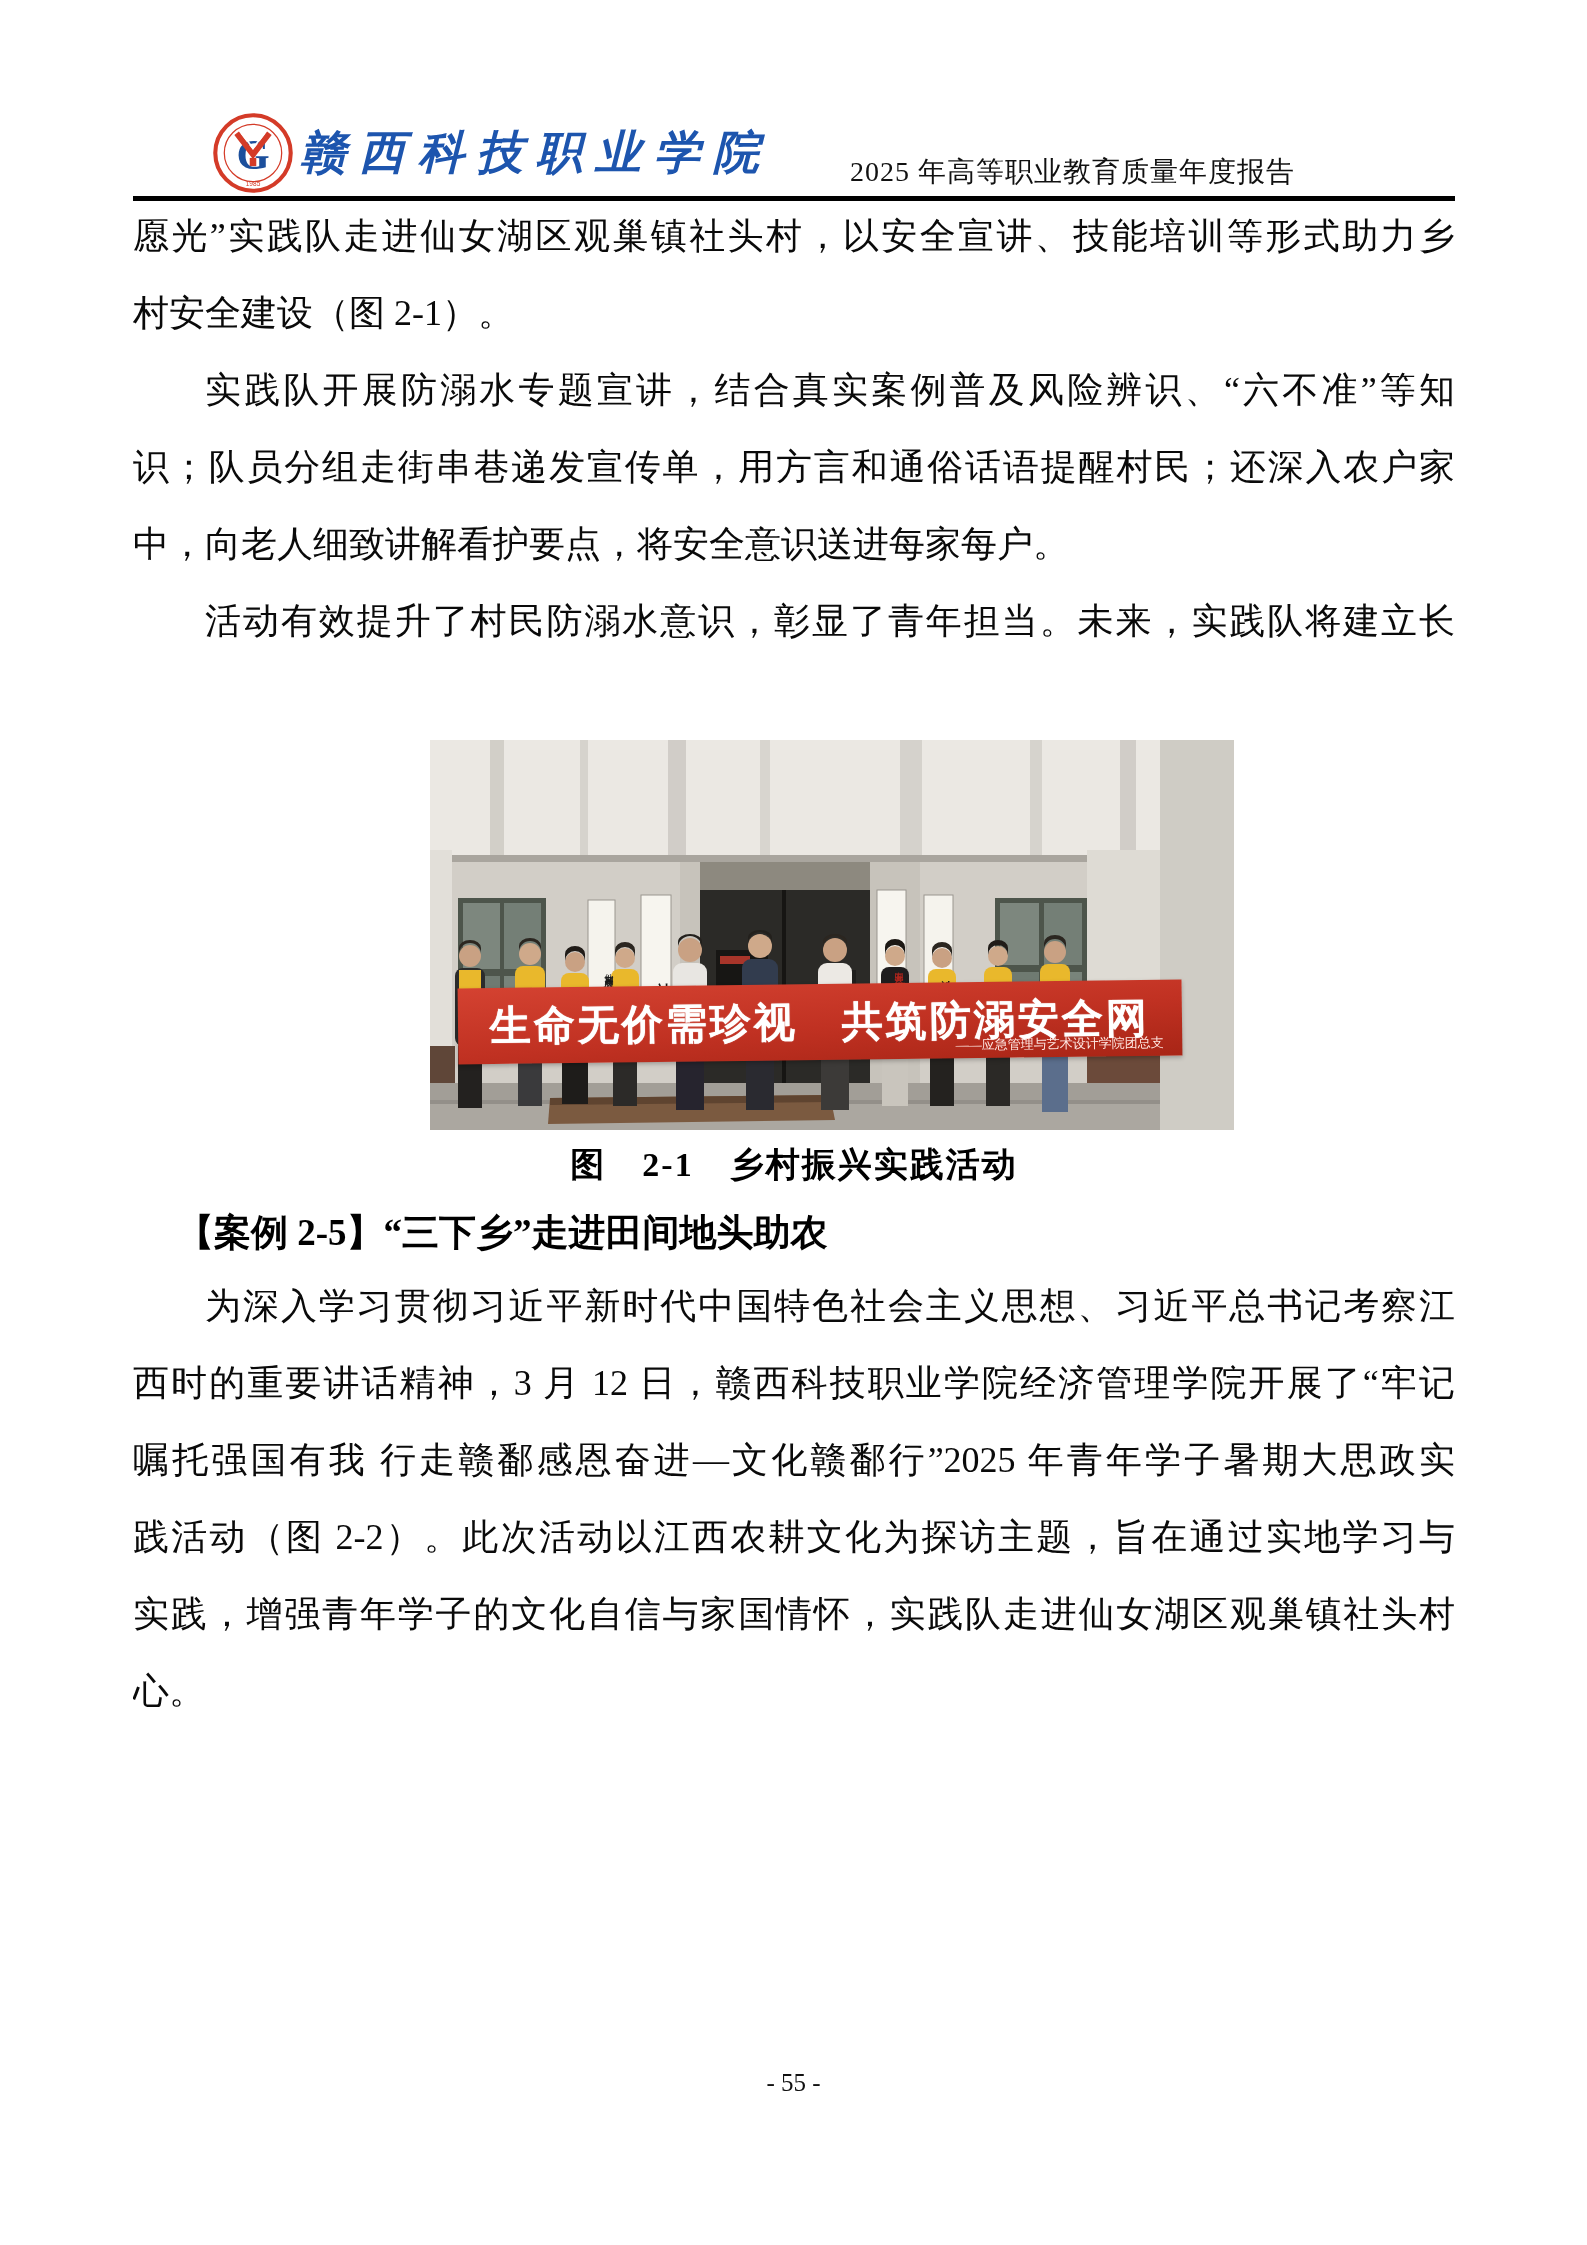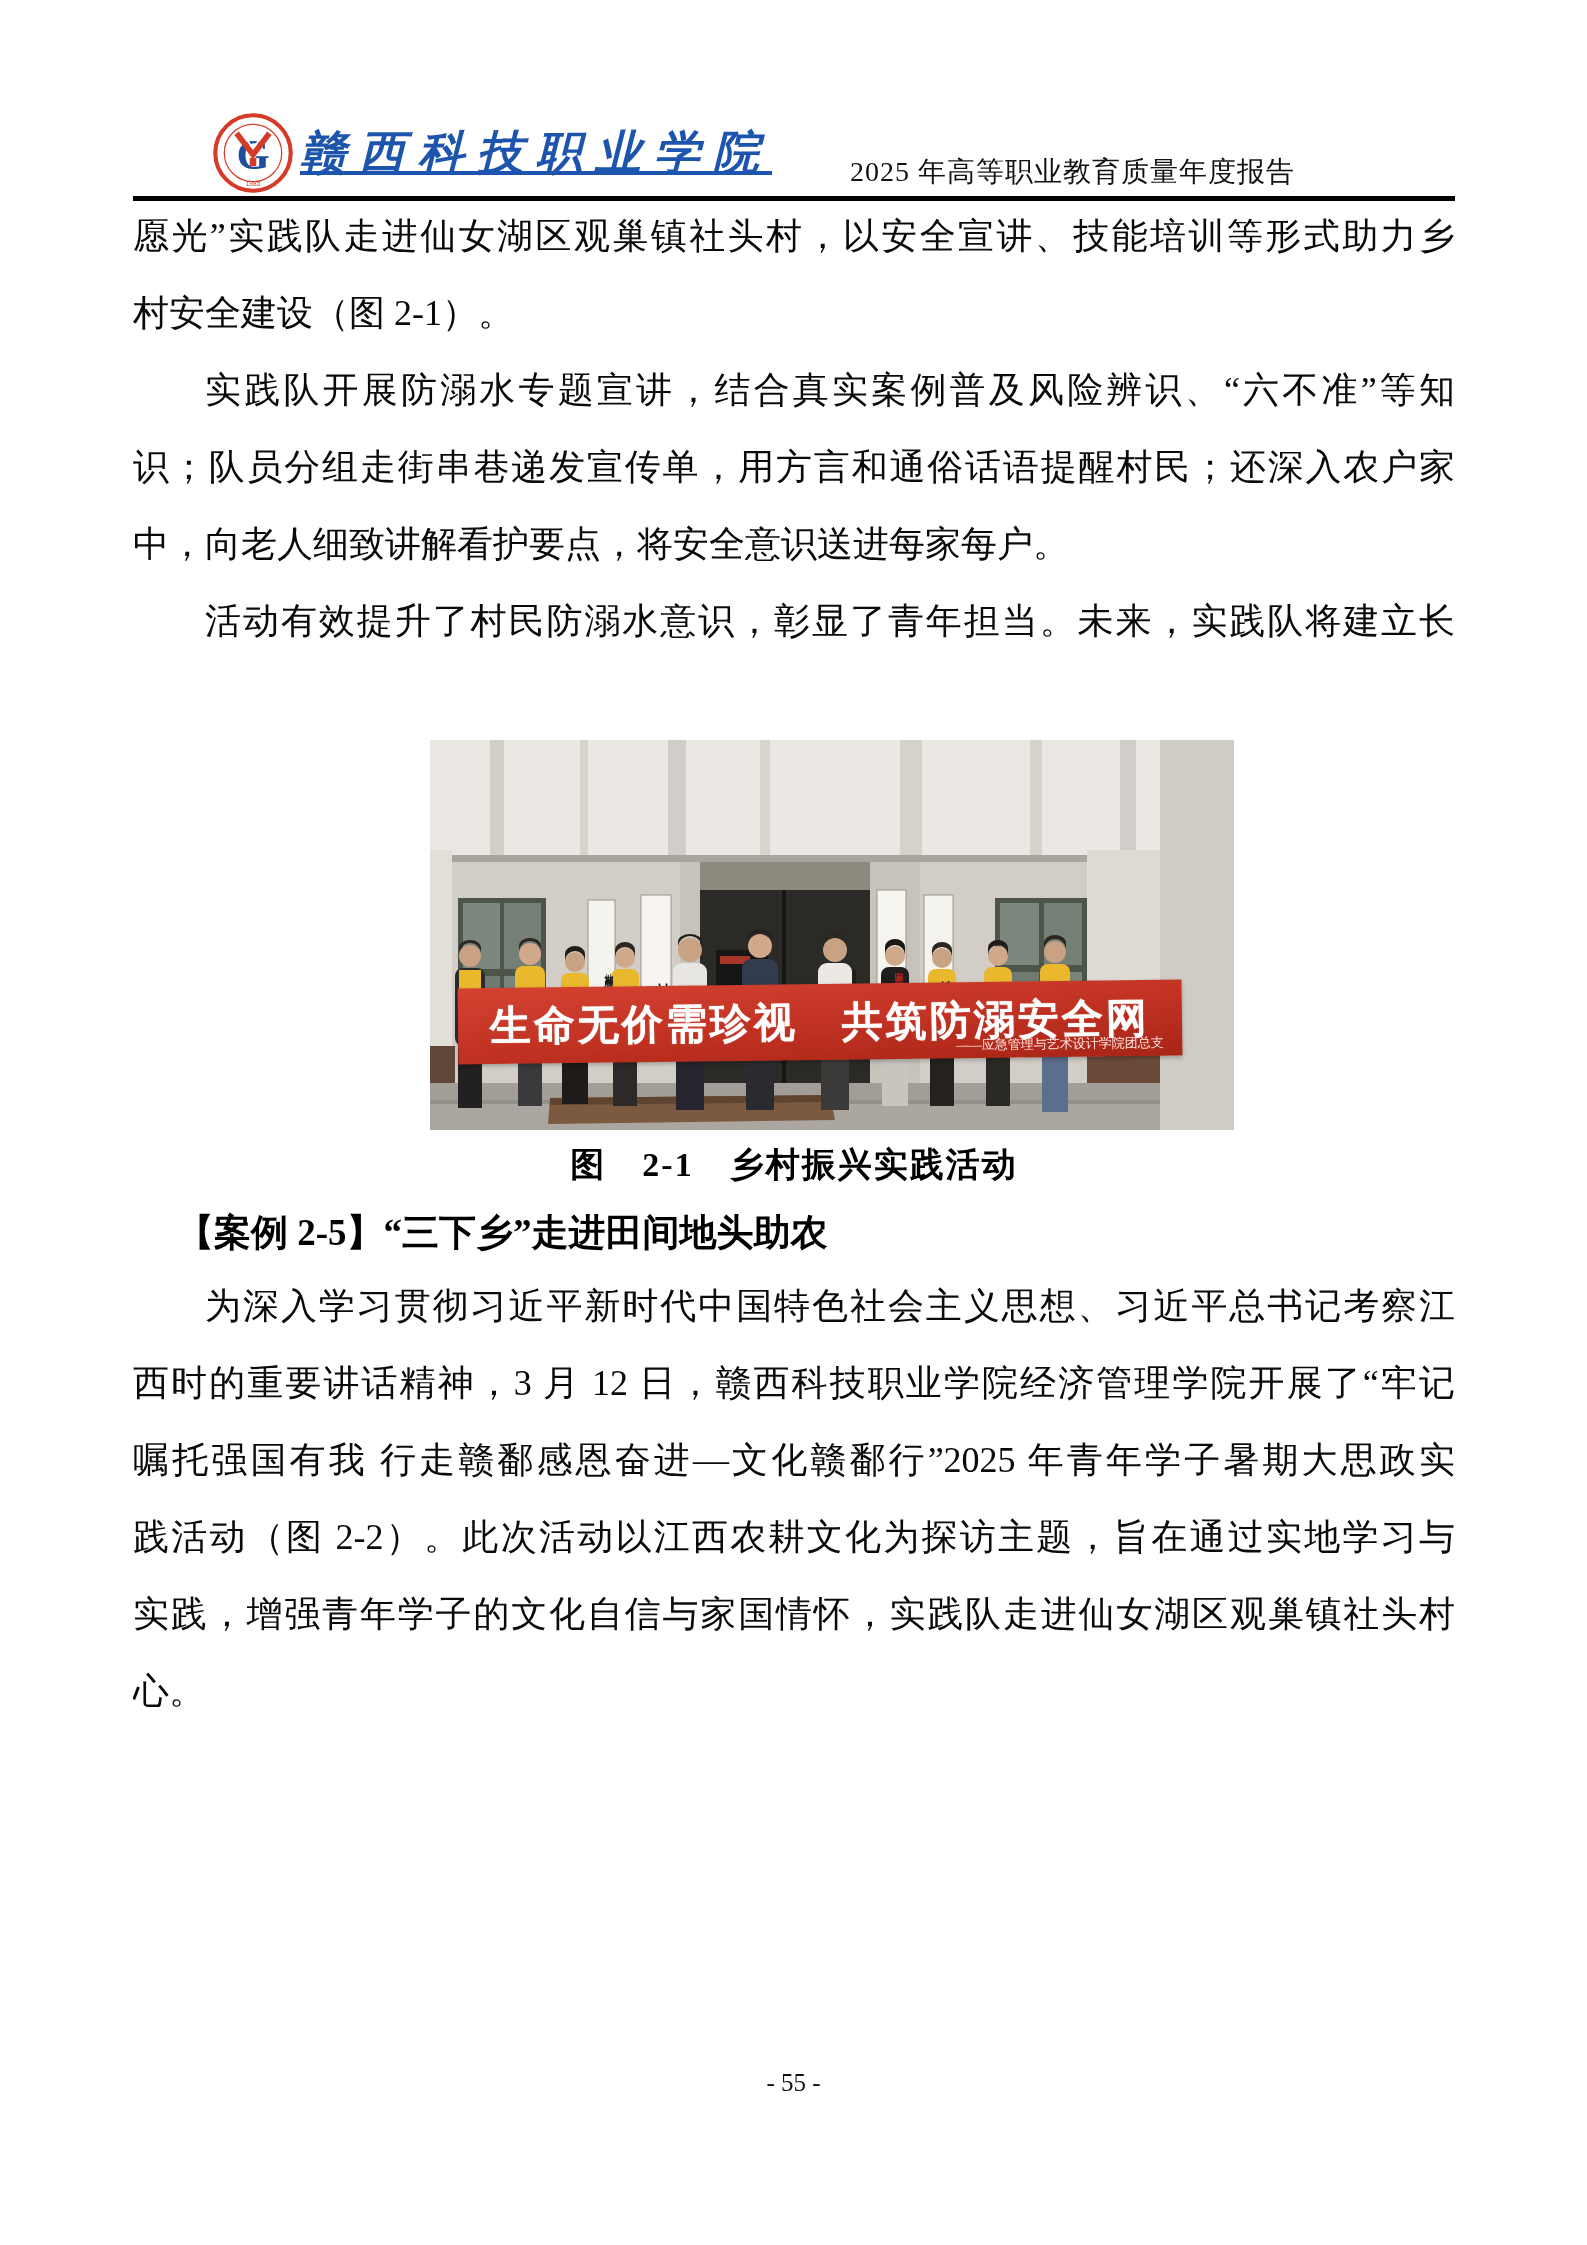--- a/index.html
+++ b/index.html
@@ -6,21 +6,21 @@
   .page {
     position:relative; width:1587px; height:2245px; background:#ffffff;
     margin:0 auto; overflow:hidden;
     font-family:"Liberation Serif","DejaVu Serif",serif; color:#000;
   }
   
   .logo { position:absolute; left:212px; top:112px; width:82px; height:82px; }
   .college-name {
     position:absolute; left:300px; top:122px; height:62px; line-height:62px;
     font-size:46px; font-weight:bold; font-style:italic; letter-spacing:13px;
-    color:#1d55ae; white-space:nowrap;text-decoration:underline;
+    color:#1d55ae; white-space:nowrap;
   }
   .report-title {
     position:absolute; right:292px; top:152px; height:40px; line-height:40px;
     font-size:28px; color:#111; white-space:nowrap; letter-spacing:1px;
   }
   .header-rule { position:absolute; left:133px; top:196px; width:1322px; height:5px; background:#000; }
   
   .textblock { position:absolute; left:133px; width:1322px; }
   .tb1 { top:198px; }
   .tb2 { top:1268px; }

